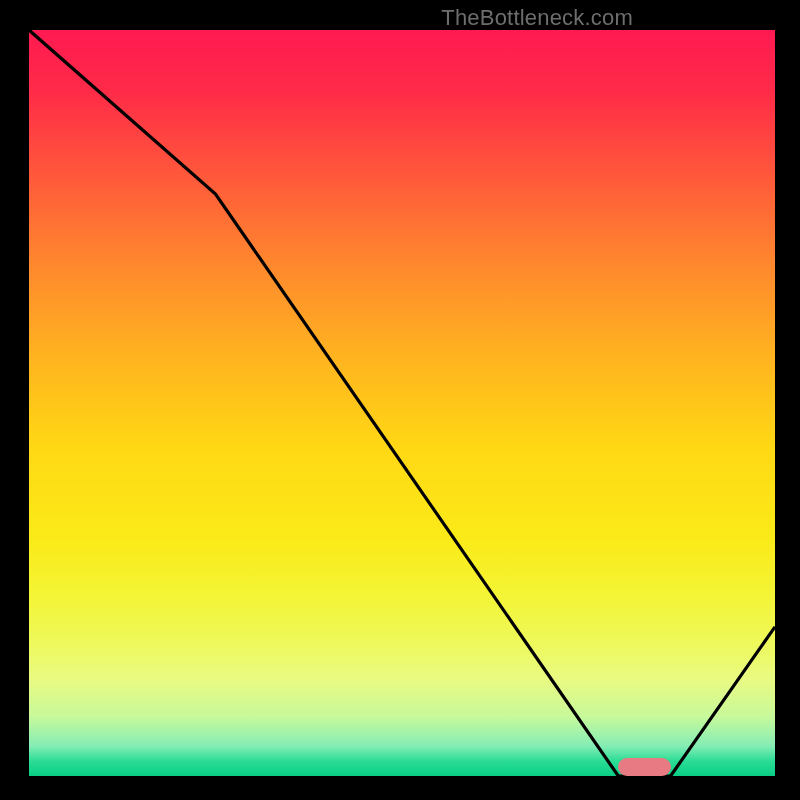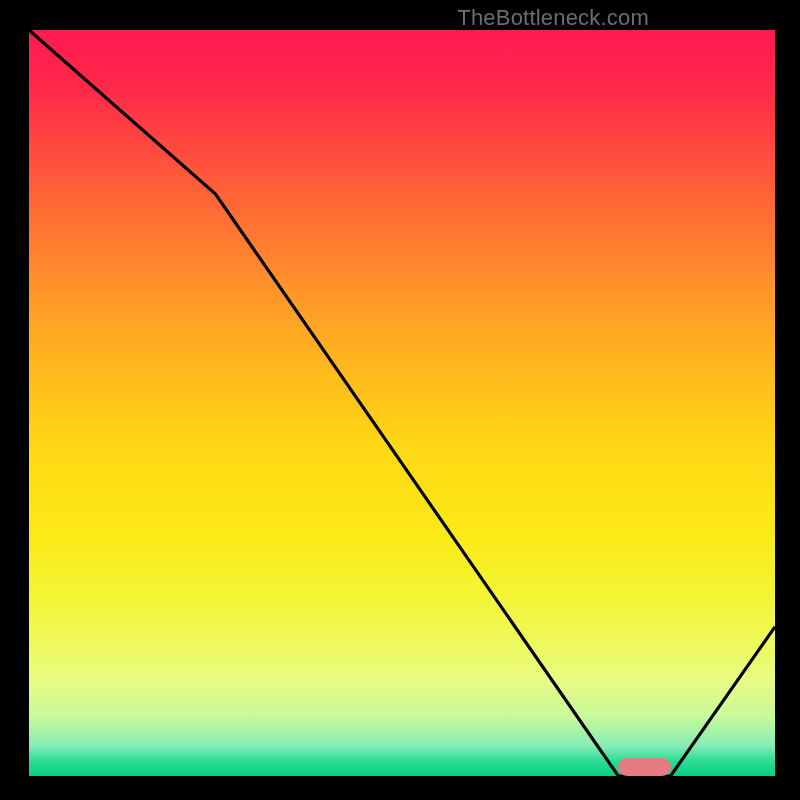--- a/index.html
+++ b/index.html
@@ -9,21 +9,20 @@
     height: 800px;
     overflow: hidden;
     background: #000;
     font-family: Arial, sans-serif;
   }
   .container {
     position: relative;
     width: 647px;
     height: 800px;
     background: #000;
-    padding-left: 16px;
   }
   .plot-area {
     position: absolute;
     left: 29px;
     top: 30px;
     width: 746px;
     height: 746px;
     background: linear-gradient(to bottom,
       #ff1a52 0%,
       #ff2a48 8%,

